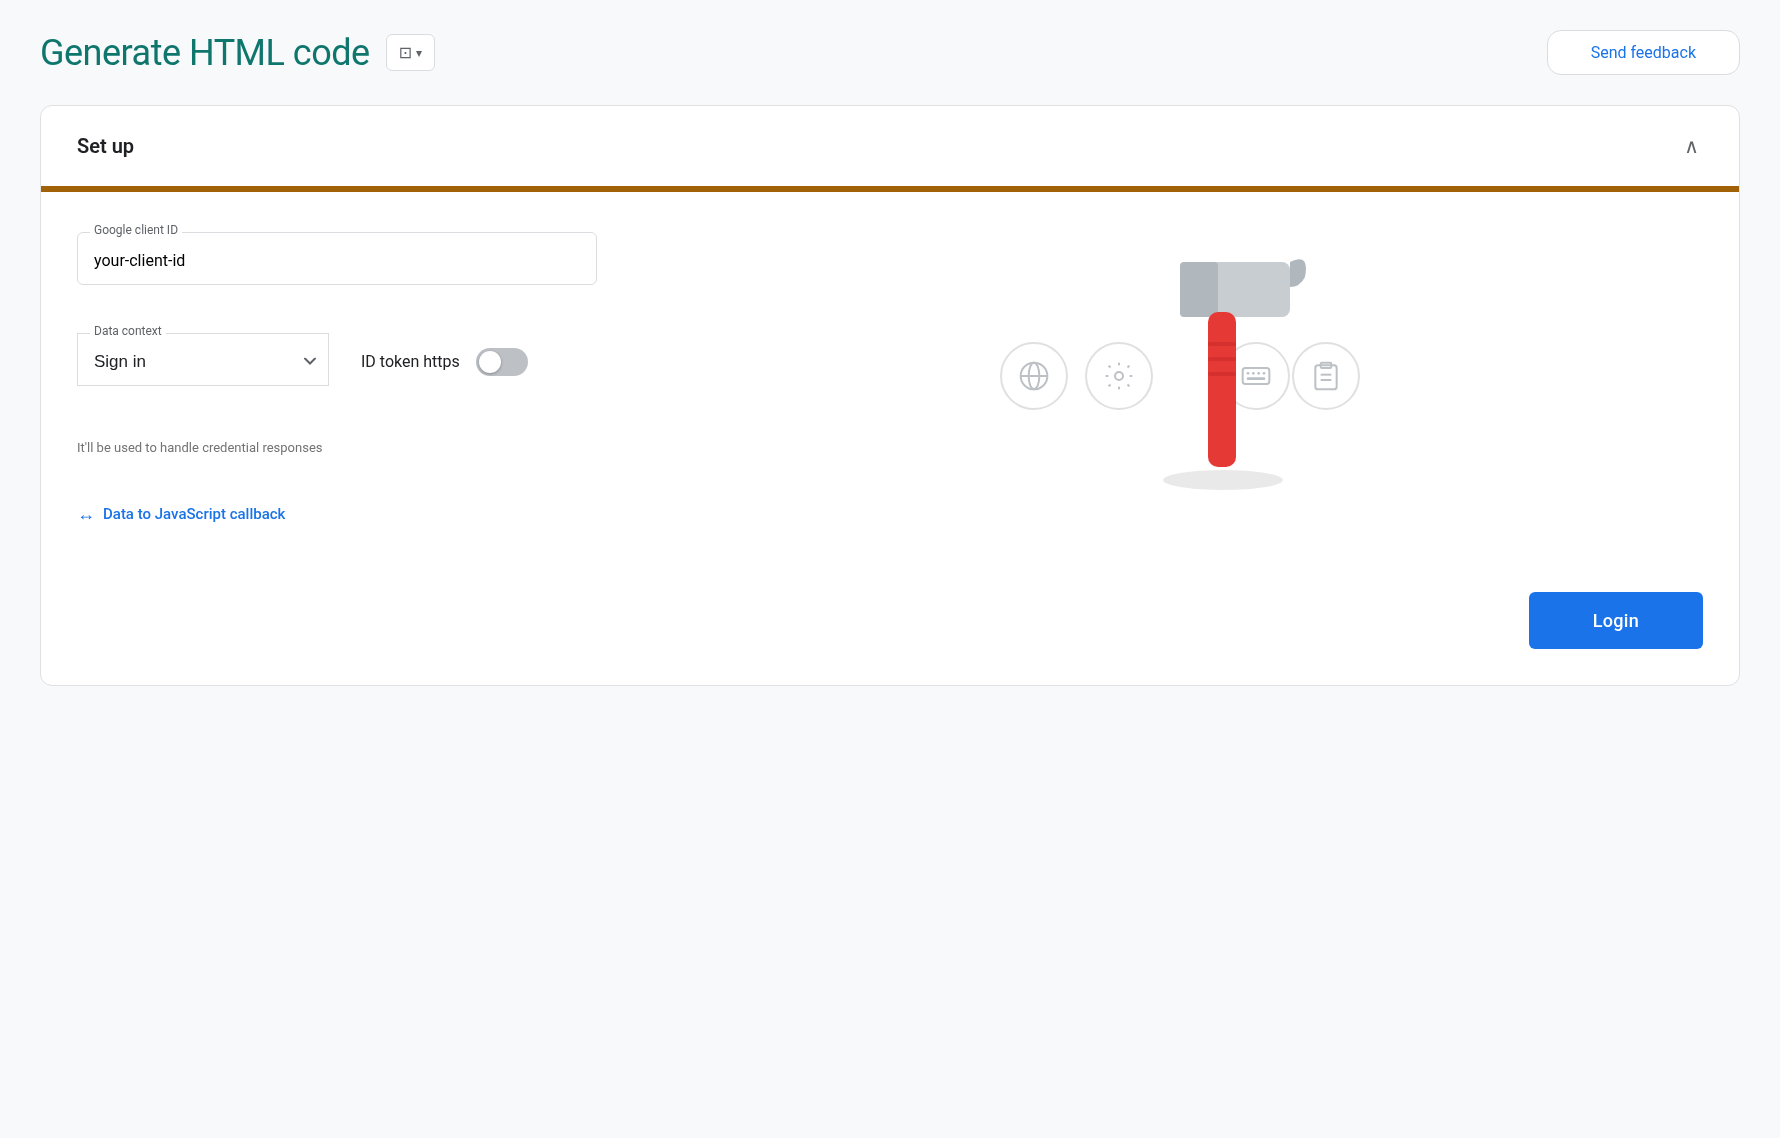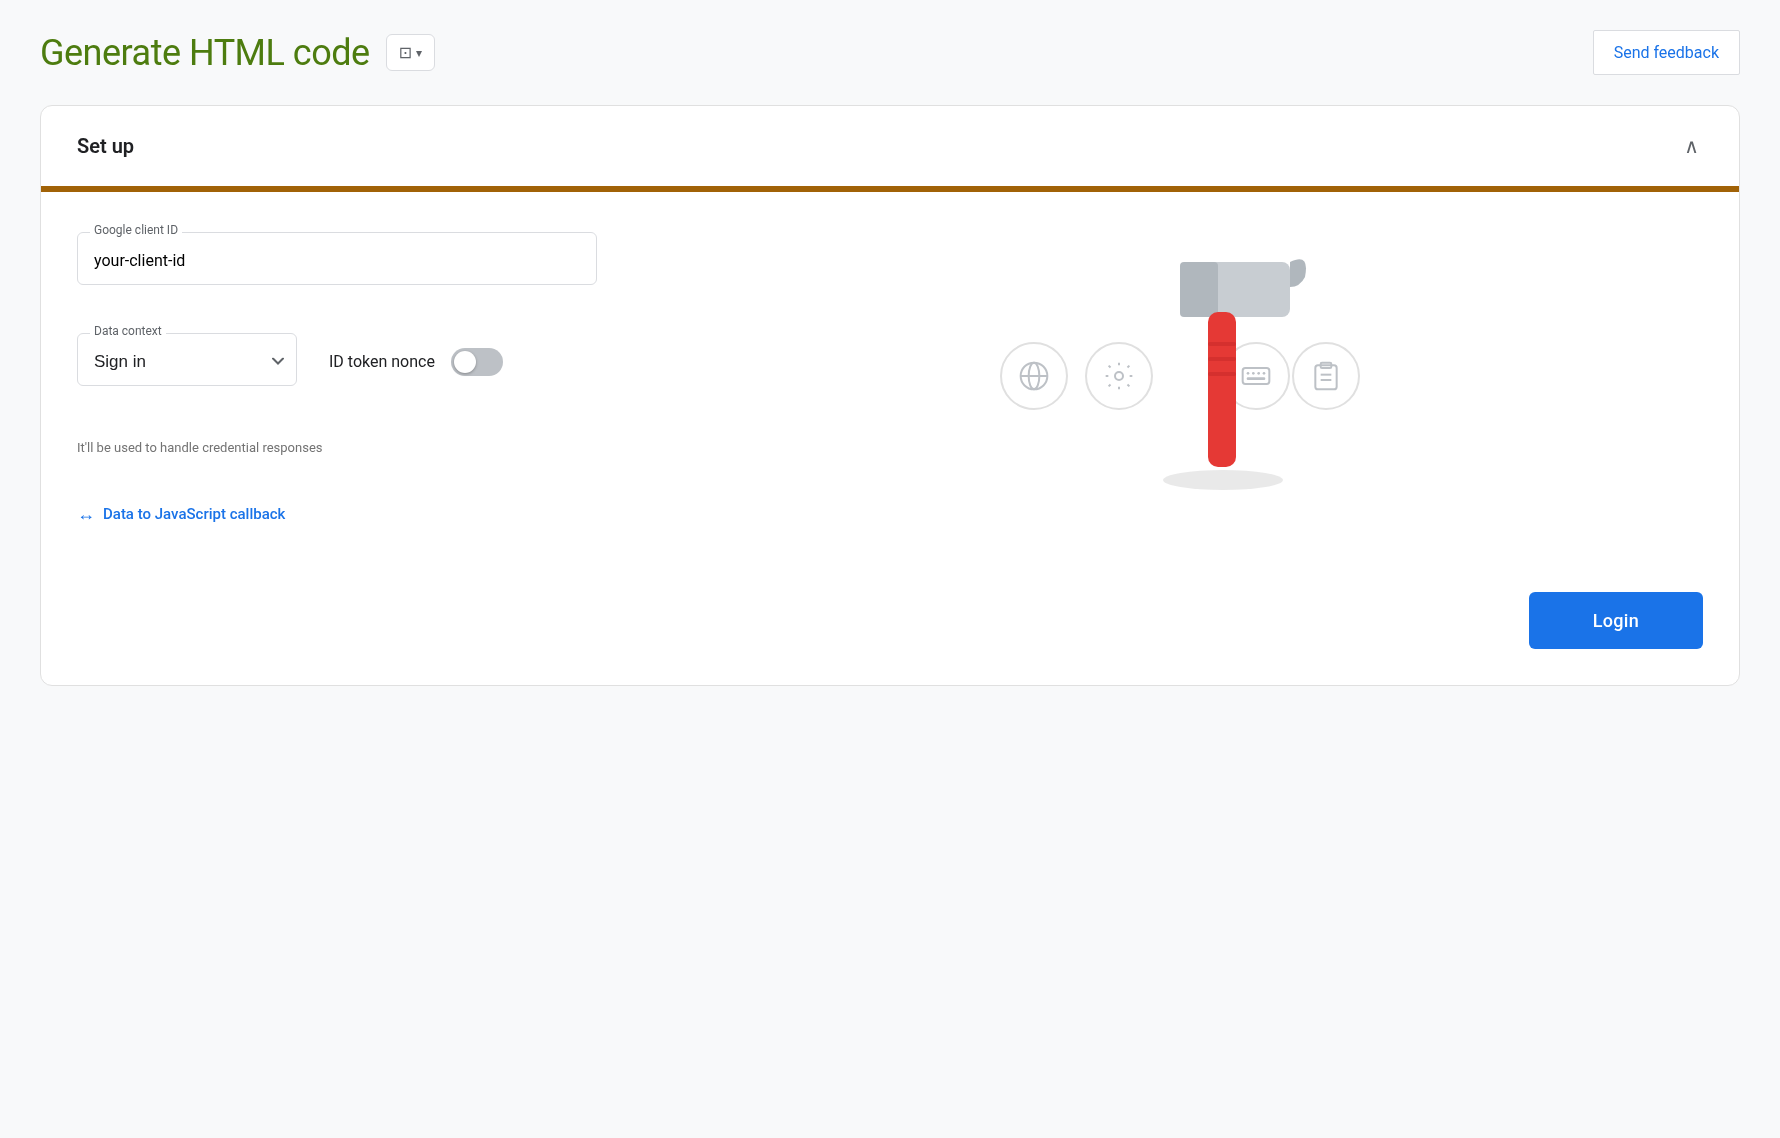--- a/index.html
+++ b/index.html
@@ -19,21 +19,21 @@
       margin-bottom: 30px;
     }
     .header-left {
       display: flex;
       align-items: center;
       gap: 16px;
     }
     .page-title {
       font-size: 36px;
       font-weight: 400;
-      color: #4d7c0f;
+      color: #0f766e;
       letter-spacing: -0.5px;
     }
     .bookmark-btn {
       display: flex;
       align-items: center;
       gap: 4px;
       border: 1px solid #dadce0;
       border-radius: 6px;
       background: #fff;
       padding: 8px 12px;
@@ -44,23 +44,23 @@
     .bookmark-icon {
       font-size: 16px;
       color: #5f6368;
     }
     .chevron-icon {
       font-size: 12px;
       color: #5f6368;
     }
     .send-feedback-btn {
       border: 1px solid #dadce0;
-      border-radius: 2px;
-      background: #fff;
-      padding: 12px 20px;
+      border-radius: 14px;
+      background: #fff;
+      padding: 12px 43px;
       font-size: 16px;
       color: #1a73e8;
       cursor: pointer;
       font-family: inherit;
     }
 
     
     .card {
       background: #fff;
       border: 1px solid #e0e0e0;
@@ -128,22 +128,22 @@
       color: #000000;
       border-radius: 6px;
       font-family: inherit;
       background: transparent;
     }
 
     
     .select-wrapper {
       position: relative;
       border: 1px solid #dadce0;
-      border-radius: 6px;
-      width: 220px;
+      border-radius: 0;
+      width: 252px;
     }
     .select-label {
       position: absolute;
       top: -10px;
       left: 12px;
       background: #fff;
       padding: 0 4px;
       font-size: 12px;
       color: #5f6368;
     }
@@ -326,21 +326,21 @@
             <option>Subscribe</option>
           </select>
           <span class="select-chevron">
             <svg width="12" height="8" viewBox="0 0 12 8" fill="none">
               <path d="M1 1L6 6L11 1" stroke="#5f6368" stroke-width="2" stroke-linecap="round"></path>
             </svg>
           </span>
         </div>
 
         <div class="toggle-row">
-          <span class="toggle-label-text">ID token nonce</span>
+          <span class="toggle-label-text">ID token https</span>
           <label class="toggle-switch">
             <input type="checkbox" style="">
             <span class="toggle-slider"></span>
           </label>
         </div>
       </div>
 
       <div>
         <p class="helper-text">It'll be used to handle credential responses</p>
       </div>

